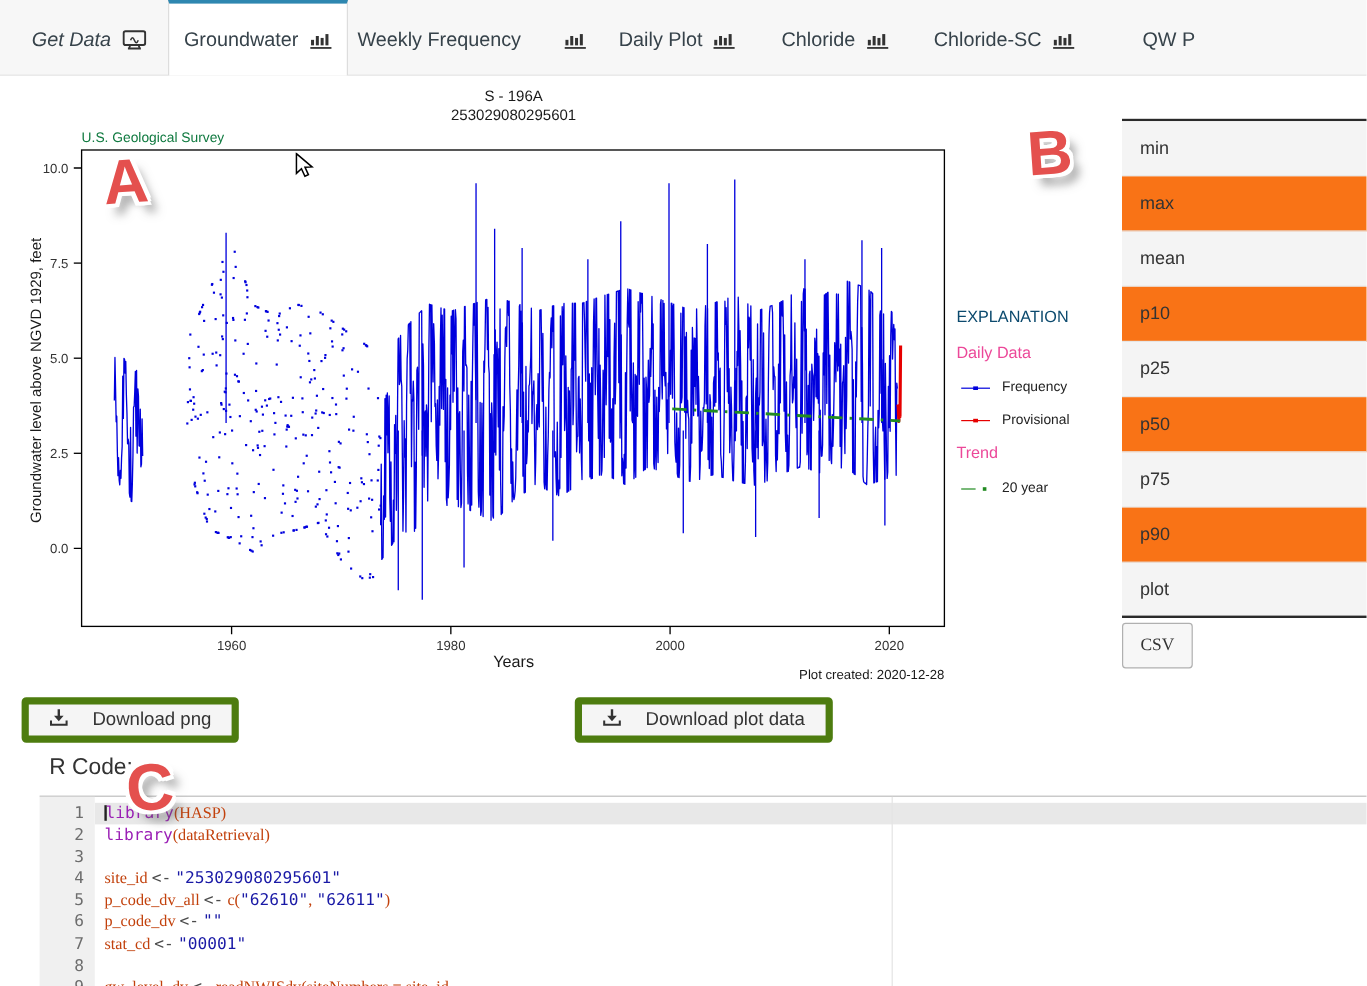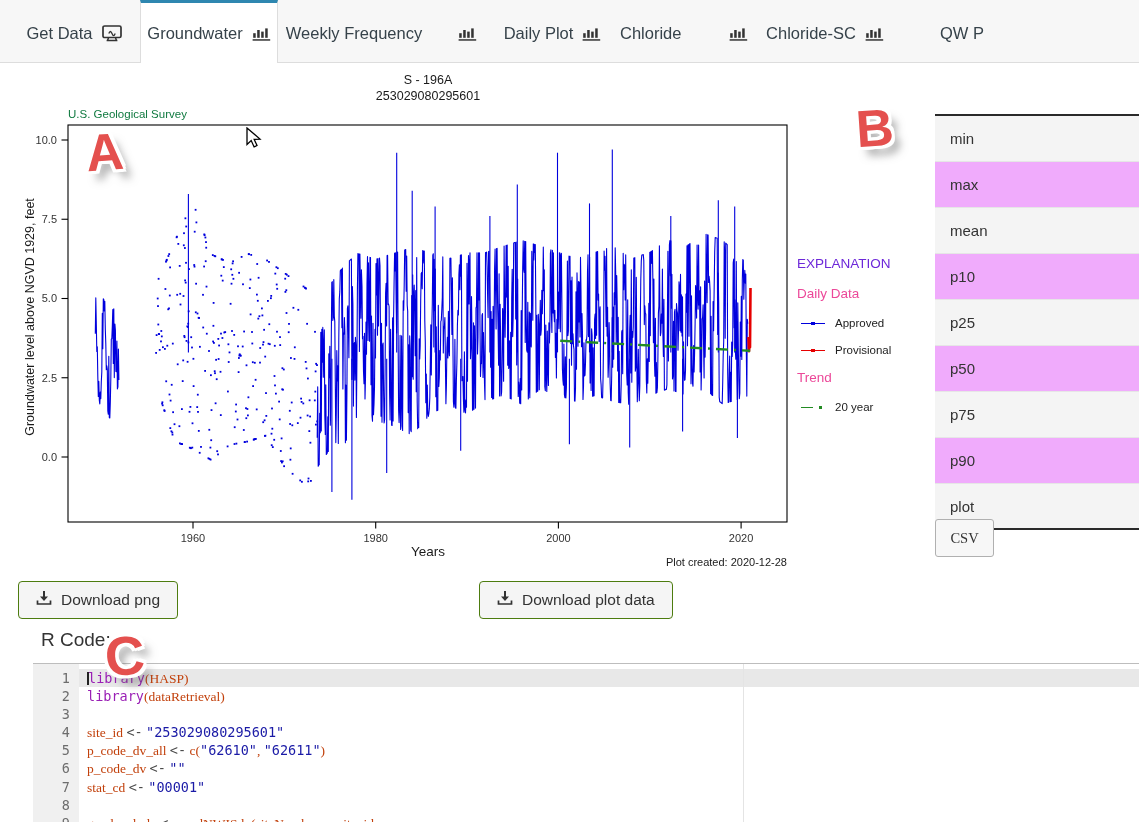--- a/index.html
+++ b/index.html
@@ -15,44 +15,44 @@
        border-top:3px solid transparent;flex:0 0 auto;z-index:6;}
   .tab.active{background:#fff;border-left:1px solid #ddd;border-right:1px solid #ddd;
        border-top:3px solid #2e87b0;}
   .tab .ticon{display:inline-flex;align-items:center;}
 
   
   #plot-svg{position:absolute;left:20px;top:64px;}
 
   
   #plot-legend{position:absolute;left:797px;top:256px;width:140px;}
-  .lg-title{font-size:13.5px;color:#6d28d9;line-height:16px;}
+  .lg-title{font-size:13.5px;color:#0c4a6e;line-height:16px;}
   .lg-head{font-size:13.5px;color:#ec4899;line-height:16px;margin-top:14px;}
   .lg-head:first-child{margin-top:0;}
   .lg-entry{display:flex;align-items:center;gap:10px;margin:15px 0 0 4px;
             font-size:11.5px;color:#222;}
   .lg-marker{position:relative;width:24px;height:3px;flex:0 0 auto;}
   .lg-marker .bar{position:absolute;top:1px;left:0;width:24px;height:1.8px;}
   .lg-marker .dot{position:absolute;top:0;left:10px;width:3.5px;height:3.5px;}
   .lg-marker.dashed .bar{width:12px;}
   .lg-marker.dashed .dot{left:18px;width:3px;height:3px;}
 
   
-  #stats-table{position:absolute;left:935px;top:114px;width:204px;border-top:2px solid #2a2a2a;}
+  #stats-table{position:absolute;left:935px;top:99px;width:204px;border-top:2px solid #2a2a2a;}
   .stat-row{height:46px;display:flex;align-items:center;padding-left:15px;font-size:15px;
-            color:#333;border-bottom:1px solid #e6e6e6;box-sizing:border-box;background:#f0abfc;}
+            color:#333;border-bottom:1px solid #e6e6e6;box-sizing:border-box;background:#f97316;}
   .stat-row:nth-child(odd){background:#f4f4f4;}
   .stat-row:last-child{border-bottom:2px solid #2a2a2a;}
   #csv-btn{position:absolute;left:935px;top:519px;height:38px;min-width:59px;
            background:#f7f7f7;border:1px solid #b0b0b0;border-radius:3px;
            font-size:14.5px;color:#333;font-family:Liberation Serif, serif;cursor:pointer;}
 
   
-  .dl-btn{position:absolute;display:inline-flex;align-items:center;gap:9px;height:38px;
-          padding:0 17px;background:#f5f5f5;border:1px solid #4d7c0f;border-radius:4px;
+  .dl-btn{position:absolute;display:inline-flex;align-items:center;gap:20px;height:38px;
+          padding:0 17px;background:#f5f5f5;border:6px solid #4d7c0f;border-radius:4px;
           font-size:15.5px;color:#333;font-family:inherit;cursor:pointer;}
   #dl-png{left:18px;top:581px;}
   #dl-data{left:479px;top:581px;}
 
   
   #rcode-heading{position:absolute;left:18px;top:629px;font-size:19px;font-weight:500;color:#333;margin-left:23px;}
   #editor{position:absolute;left:33px;top:663px;right:0;bottom:0;background:#fff;
           border-top:1px solid #bdbdbd;font-family:"DejaVu Sans Mono","Liberation Mono",monospace;
           font-size:13.5px;}
   #gutter{position:absolute;left:0;top:0;bottom:0;width:46px;background:#f0f0f0;
@@ -79,31 +79,31 @@
   #ann-c{left:105px;top:624px;font-size:55px;}
 
   #mouse-cursor{position:absolute;left:246px;top:127px;z-index:10;}
 </style>
 </head>
 <body>
 
 <div id="app">
 
   <div id="tab-bar">
-      <div class="tab" style="width: 132px;">
+      <div class="tab" style="width: 132px; font-style: italic;">
         <span>Get Data</span>
         <span class="ticon">
           <svg width="20" height="17" viewBox="0 0 20 17">
             <rect x="1" y="1" width="18" height="11.5" rx="1.6" fill="none" stroke="#333" stroke-width="1.7"></rect>
             <path d="M6.6 12.5 L5.6 15.2 M13.4 12.5 L14.4 15.2 M4.6 15.4 h10.8" stroke="#333" stroke-width="1.5" fill="none"></path>
             <path d="M6.8 8.6 c1.1-2.8 2.1-2.8 3.2 0 c1.1 2.8 2.1 2.8 3.2 0" stroke="#333" stroke-width="1.3" fill="none"></path>
           </svg>
         </span>
       </div>
-      <div class="tab active" style="width: 138px; align-items: center;">
+      <div class="tab active" style="width: 150px; align-items: center;">
         <span>Groundwater</span>
         <span class="ticon">
           <svg width="19" height="16" viewBox="0 0 19 16">
             <rect x="1.2" y="8.2" width="2.5" height="4.6" fill="#333"></rect>
             <rect x="5.2" y="5" width="2.5" height="7.8" fill="#333"></rect>
             <rect x="9.2" y="6.6" width="2.5" height="6.2" fill="#333"></rect>
             <rect x="13.2" y="3.4" width="2.5" height="9.4" fill="#333"></rect>
             <rect x="0.6" y="14.2" width="17.6" height="1.5" fill="#333"></rect>
           </svg>
         </span>
@@ -125,21 +125,21 @@
         <span class="ticon">
           <svg width="19" height="16" viewBox="0 0 19 16">
             <rect x="1.2" y="8.2" width="2.5" height="4.6" fill="#333"></rect>
             <rect x="5.2" y="5" width="2.5" height="7.8" fill="#333"></rect>
             <rect x="9.2" y="6.6" width="2.5" height="6.2" fill="#333"></rect>
             <rect x="13.2" y="3.4" width="2.5" height="9.4" fill="#333"></rect>
             <rect x="0.6" y="14.2" width="17.6" height="1.5" fill="#333"></rect>
           </svg>
         </span>
       </div>
-      <div class="tab" style="width: 128px; justify-content: space-between;">
+      <div class="tab" style="width: 128px;">
         <span>Chloride</span>
         <span class="ticon">
           <svg width="19" height="16" viewBox="0 0 19 16">
             <rect x="1.2" y="8.2" width="2.5" height="4.6" fill="#333"></rect>
             <rect x="5.2" y="5" width="2.5" height="7.8" fill="#333"></rect>
             <rect x="9.2" y="6.6" width="2.5" height="6.2" fill="#333"></rect>
             <rect x="13.2" y="3.4" width="2.5" height="9.4" fill="#333"></rect>
             <rect x="0.6" y="14.2" width="17.6" height="1.5" fill="#333"></rect>
           </svg>
         </span>
@@ -539,21 +539,21 @@
     </svg>
 
   <div id="plot-legend">
       <div class="lg-title">EXPLANATION</div>
       <div class="lg-head">Daily Data</div>
       <div class="lg-entry">
         <span class="lg-marker">
           <span class="bar" style="background: rgb(0, 0, 221);"></span>
           <span class="dot" style="background: rgb(0, 0, 221);"></span>
         </span>
-        <span>Approved</span>
+        <span>Frequency</span>
       </div>
       <div class="lg-entry">
         <span class="lg-marker">
           <span class="bar" style="background: rgb(230, 0, 0);"></span>
           <span class="dot" style="background: rgb(230, 0, 0);"></span>
         </span>
         <span>Provisional</span>
       </div>
       <div class="lg-head">Trend</div>
       <div class="lg-entry">

